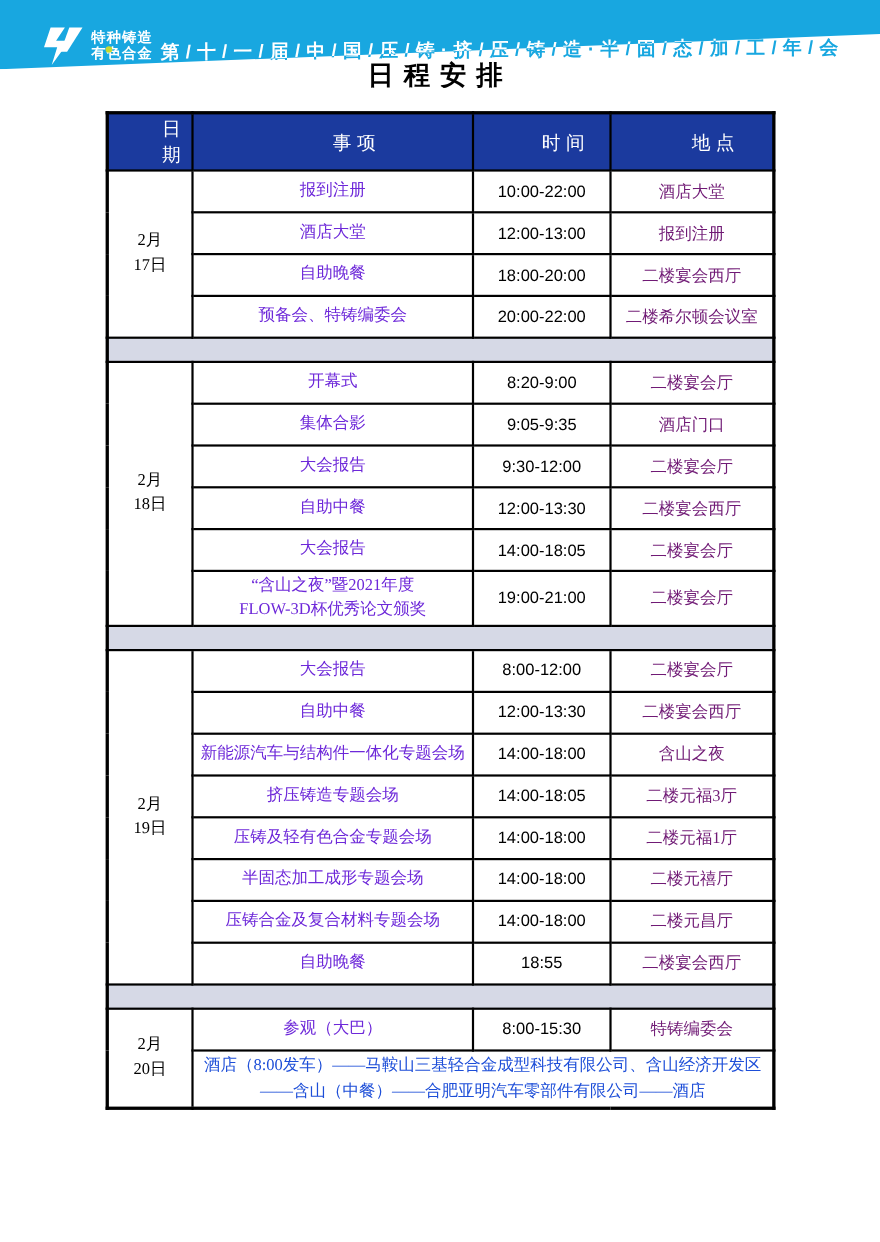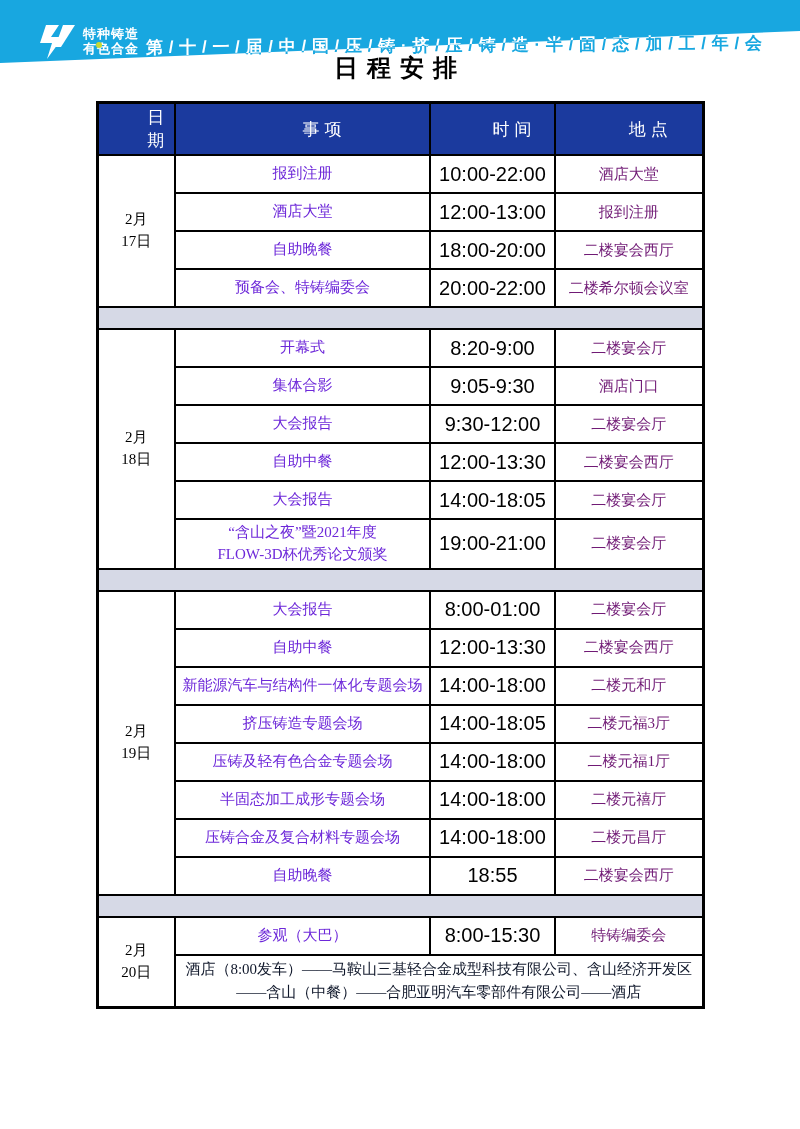--- a/index.html
+++ b/index.html
@@ -116,38 +116,38 @@
     color: #000000;
   }
   .event-cell {
     font-size: 15px;
     white-space: pre-line;
     line-height: 1.45;
     color: #6d28d9;
   }
   .time-cell {
     font-family: "Liberation Sans", sans-serif;
-    font-size: 20px;
+    font-size: 15px;
     color: #000;
   }
   .location-cell {
     font-size: 15px;
     color: #701a75;
   }
   .sep-row td {
     background: #d6d9e6;
     height: 20px;
     padding: 0;
   }
   .merged-cell {
     text-align: justify;
     font-size: 15px;
     line-height: 1.55;
     padding: 5px 10px;
-    color: #0f172a;
+    color: #1d4ed8;
   }
 </style>
 </head>
 <body>
 
 <div class="page">
 
   <div class="banner">
 
     <div class="banner-title">第 / 十 / 一 / 届 / 中 / 国 / 压 / 铸 · 挤 / 压 / 铸 / 造 · 半 / 固 / 态 / 加 / 工 / 年 / 会</div>
@@ -219,21 +219,21 @@
           <td rowspan="6" class="date-cell">
             <div>2月</div>
             <div>18日</div>
           </td>
           <td class="event-cell">开幕式</td>
           <td class="time-cell">8:20-9:00</td>
           <td class="location-cell">二楼宴会厅</td>
         </tr>
         <tr>
           <td class="event-cell">集体合影</td>
-          <td class="time-cell">9:05-9:30</td>
+          <td class="time-cell">9:05-9:35</td>
           <td class="location-cell">酒店门口</td>
         </tr>
         <tr>
           <td class="event-cell">大会报告</td>
           <td class="time-cell">9:30-12:00</td>
           <td class="location-cell">二楼宴会厅</td>
         </tr>
         <tr>
           <td class="event-cell">自助中餐</td>
           <td class="time-cell">12:00-13:30</td>
@@ -252,32 +252,32 @@
         </tr>
         <tr class="sep-row">
           <td colspan="4"></td>
         </tr>
         <tr>
           <td rowspan="8" class="date-cell">
             <div>2月</div>
             <div>19日</div>
           </td>
           <td class="event-cell">大会报告</td>
-          <td class="time-cell">8:00-01:00</td>
+          <td class="time-cell">8:00-12:00</td>
           <td class="location-cell">二楼宴会厅</td>
         </tr>
         <tr>
           <td class="event-cell">自助中餐</td>
           <td class="time-cell">12:00-13:30</td>
           <td class="location-cell">二楼宴会西厅</td>
         </tr>
         <tr>
           <td class="event-cell">新能源汽车与结构件一体化专题会场</td>
           <td class="time-cell">14:00-18:00</td>
-          <td class="location-cell">二楼元和厅</td>
+          <td class="location-cell">含山之夜</td>
         </tr>
         <tr>
           <td class="event-cell">挤压铸造专题会场</td>
           <td class="time-cell">14:00-18:05</td>
           <td class="location-cell">二楼元福3厅</td>
         </tr>
         <tr>
           <td class="event-cell">压铸及轻有色合金专题会场</td>
           <td class="time-cell">14:00-18:00</td>
           <td class="location-cell">二楼元福1厅</td>

